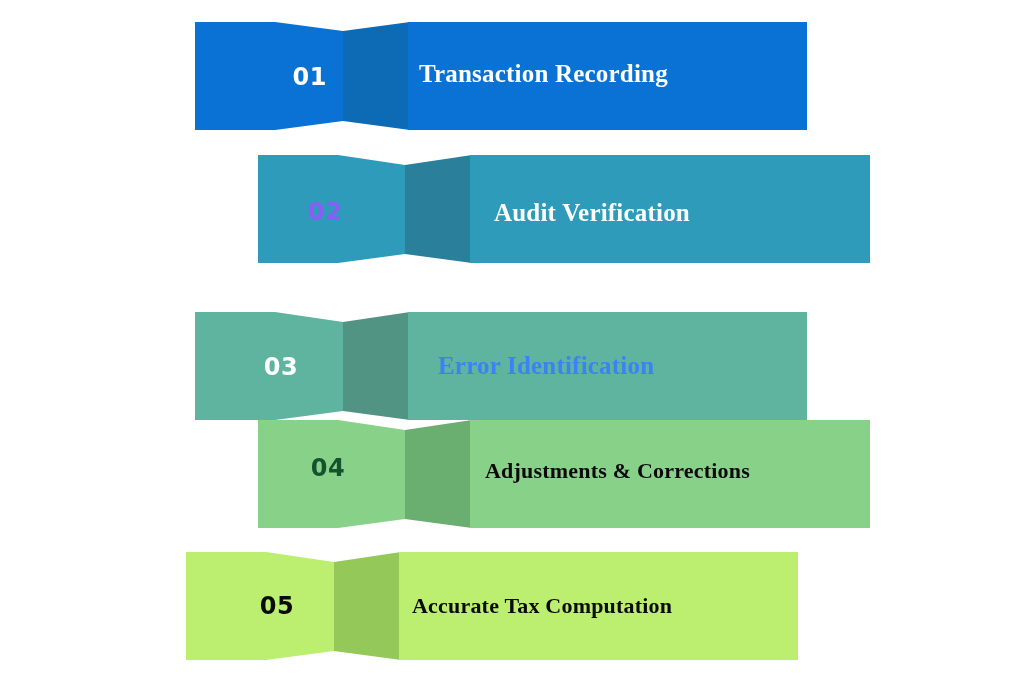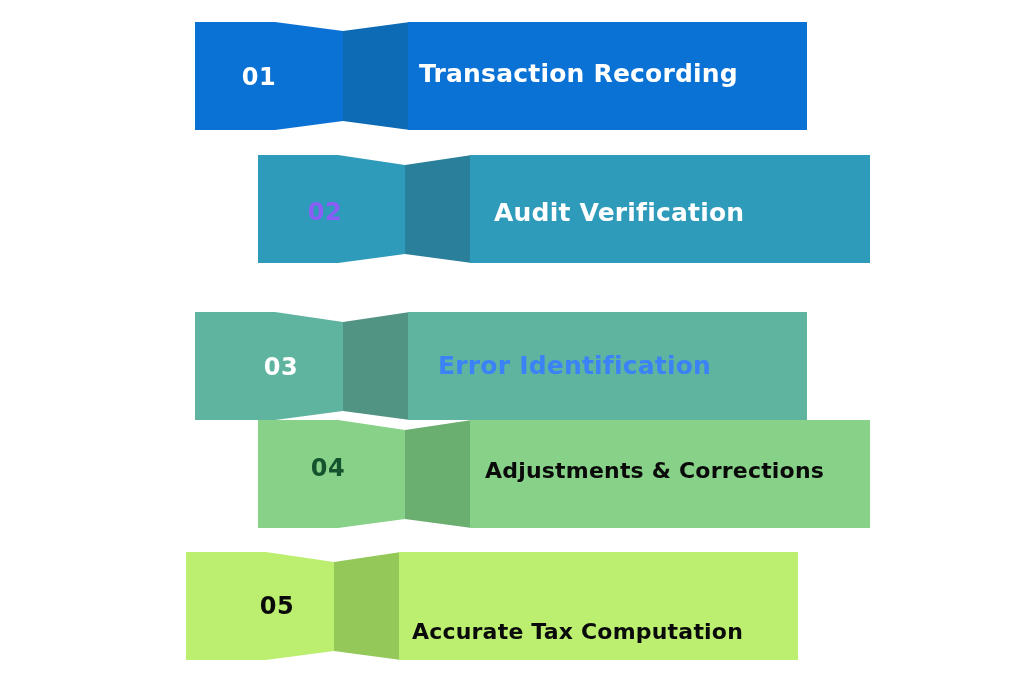--- a/index.html
+++ b/index.html
@@ -3,33 +3,33 @@
 <meta charset="utf-8">
 <style>
   html, body { margin: 0; padding: 0; background: #ffffff; }
   body { width: 1024px; height: 683px; position: relative; overflow: hidden;
          font-family: "DejaVu Sans", sans-serif; }
   .step { position: absolute; width: 612px; height: 108px; }
   .step svg { position: absolute; left: 0; top: 0; width: 612px; height: 108px; overflow: visible; }
   .num { position: absolute; font-weight: bold; font-size: 24px; text-align: center;
          width: 120px; line-height: 30px; letter-spacing: 0.5px; }
   .label { position: absolute; font-weight: bold; font-size: 25px; line-height: 32px;
-           white-space: nowrap; letter-spacing: 0.2px; }
+           white-space: nowrap; letter-spacing: 0.2px; font-family: Liberation Serif, serif; }
   .label.small { font-size: 22px; }
 </style>
 </head>
 <body>
 
 <div class="step" id="step-0" style="left:195px; top:22px;">
   <svg viewBox="0 0 612 108">
     <polygon class="left-face" points="0,0 80,0 148,9 148,99 80,108 0,108" fill="#0a72d4"></polygon>
     <polygon class="fold-face" points="148,9 215,0 215,108 148,99" fill="#0d6bb5"></polygon>
     <polygon class="right-face" points="213,0 612,0 612,108 213,108" fill="#0a72d4"></polygon>
   </svg>
-  <div class="num" style="left: 4px; top: 40px; color: rgb(255, 255, 255);">01</div>
+  <div class="num" style="left: 12px; top: 40px; color: rgb(255, 255, 255); text-align: right;">01</div>
   <div class="label" style="left: 224px; top: 36px; color: rgb(255, 255, 255);">Transaction Recording</div>
 </div>
 
 <div class="step" id="step-1" style="left:258px; top:155px;">
   <svg viewBox="0 0 612 108">
     <polygon class="left-face" points="0,0 80,0 147,10 147,99 80,108 0,108" fill="#2f9bbb"></polygon>
     <polygon class="fold-face" points="147,10 214,0 214,108 147,99" fill="#2a809a"></polygon>
     <polygon class="right-face" points="212,0 612,0 612,108 212,108" fill="#2f9bbb"></polygon>
   </svg>
   <div class="num" style="left: 7px; top: 42px; color: #8b5cf6;">02</div>
@@ -56,14 +56,14 @@
   <div class="label small" style="left: 227px; top: 35px; color: rgb(10, 10, 10);">Adjustments &amp; Corrections</div>
 </div>
 
 <div class="step" id="step-4" style="left:186px; top:552px;">
   <svg viewBox="0 0 612 108">
     <polygon class="left-face" points="0,0 80,0 148,10 148,99 80,108 0,108" fill="#bcef70"></polygon>
     <polygon class="fold-face" points="148,10 215,0 215,108 148,99" fill="#94c95a"></polygon>
     <polygon class="right-face" points="213,0 612,0 612,108 213,108" fill="#bcef70"></polygon>
   </svg>
   <div class="num" style="left: 31px; top: 39px; color: rgb(10, 10, 10);">05</div>
-  <div class="label small" style="left: 226px; top: 38px; color: rgb(10, 10, 10); margin-top: 26px;">Accurate Tax Computation</div>
+  <div class="label small" style="left: 226px; top: 38px; color: rgb(10, 10, 10);">Accurate Tax Computation</div>
 </div>
 
 </body></html>

